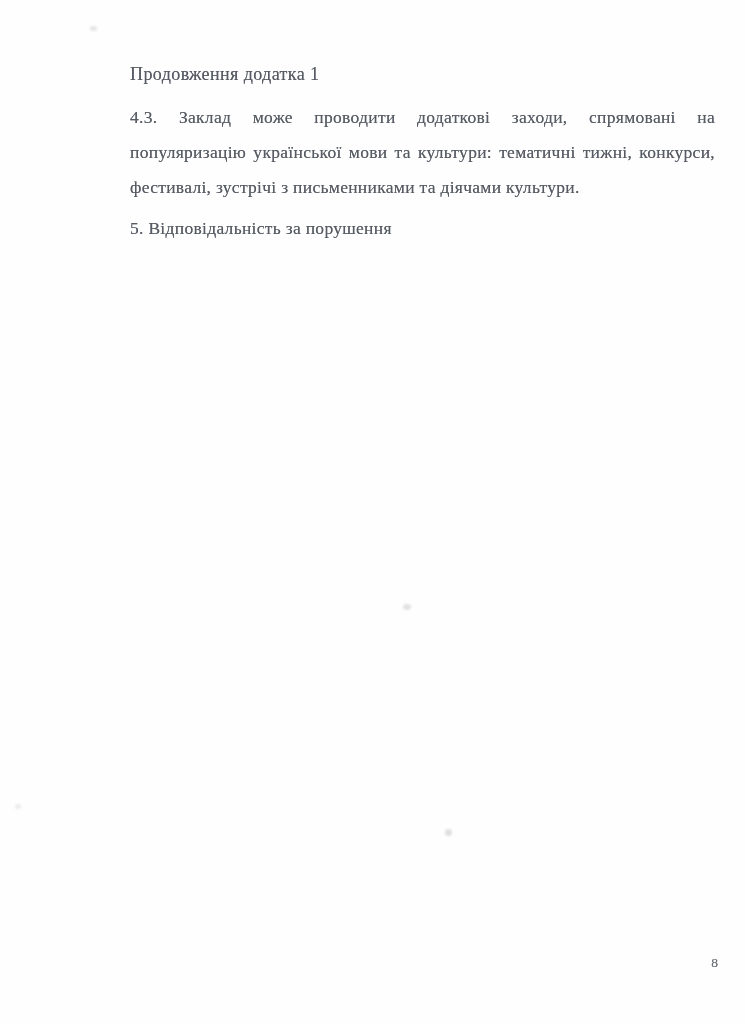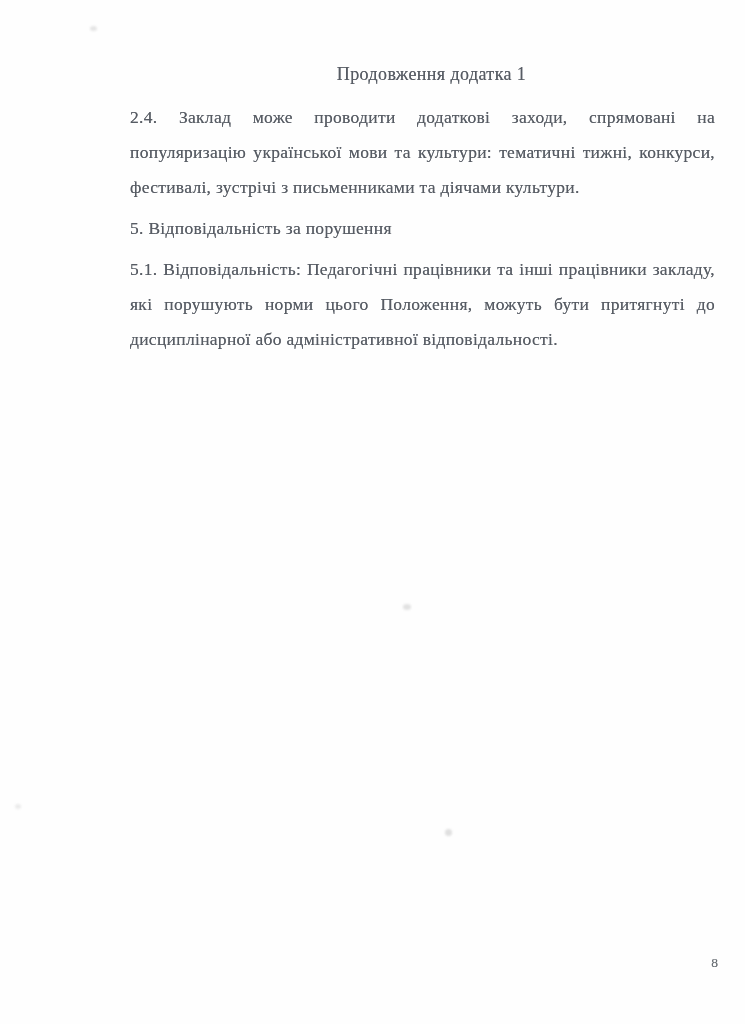--- a/index.html
+++ b/index.html
@@ -15,21 +15,21 @@
     background: #fefefe;
     overflow: hidden;
     font-family: "Liberation Serif", "DejaVu Serif", serif;
     color: #575c64;
   }
   .header {
     position: absolute;
     top: 64px;
     left: 130px;
     right: 12px;
-    text-align: center;
+    text-align: left;
     font-size: 18px;
     letter-spacing: 0.4px;
     text-shadow: 0 0 0.6px rgba(87, 92, 100, 0.75);
   }
   .content {
     position: absolute;
     top: 100px;
     left: 130px;
     width: 585px;
   }
@@ -65,23 +65,22 @@
   .speck-4 { left: 15px;  top: 804px; width: 6px; height: 5px; opacity: 0.35; }
 </style>
 </head>
 <body>
 
 <div class="page">
 
   <div class="header">Продовження додатка 1</div>
 
   <div class="content">
-    <p class="para">2.4. Заклад може проводити додаткові заходи, спрямовані на популяризацію української мови та культури: тематичні тижні, конкурси, фестивалі, зустрічі з письменниками та діячами культури.</p>
+    <p class="para">4.3. Заклад може проводити додаткові заходи, спрямовані на популяризацію української мови та культури: тематичні тижні, конкурси, фестивалі, зустрічі з письменниками та діячами культури.</p>
     <p class="para heading">5. Відповідальність за порушення</p>
-    <p class="para">5.1. Відповідальність: Педагогічні працівники та інші працівники закладу, які порушують норми цього Положення, можуть бути притягнуті до дисциплінарної або адміністративної відповідальності.</p>
   </div>
 
   <div class="page-number">8</div>
 
   <span class="speck speck-1"></span>
   <span class="speck speck-2"></span>
   <span class="speck speck-3"></span>
   <span class="speck speck-4"></span>
 
 </div>

